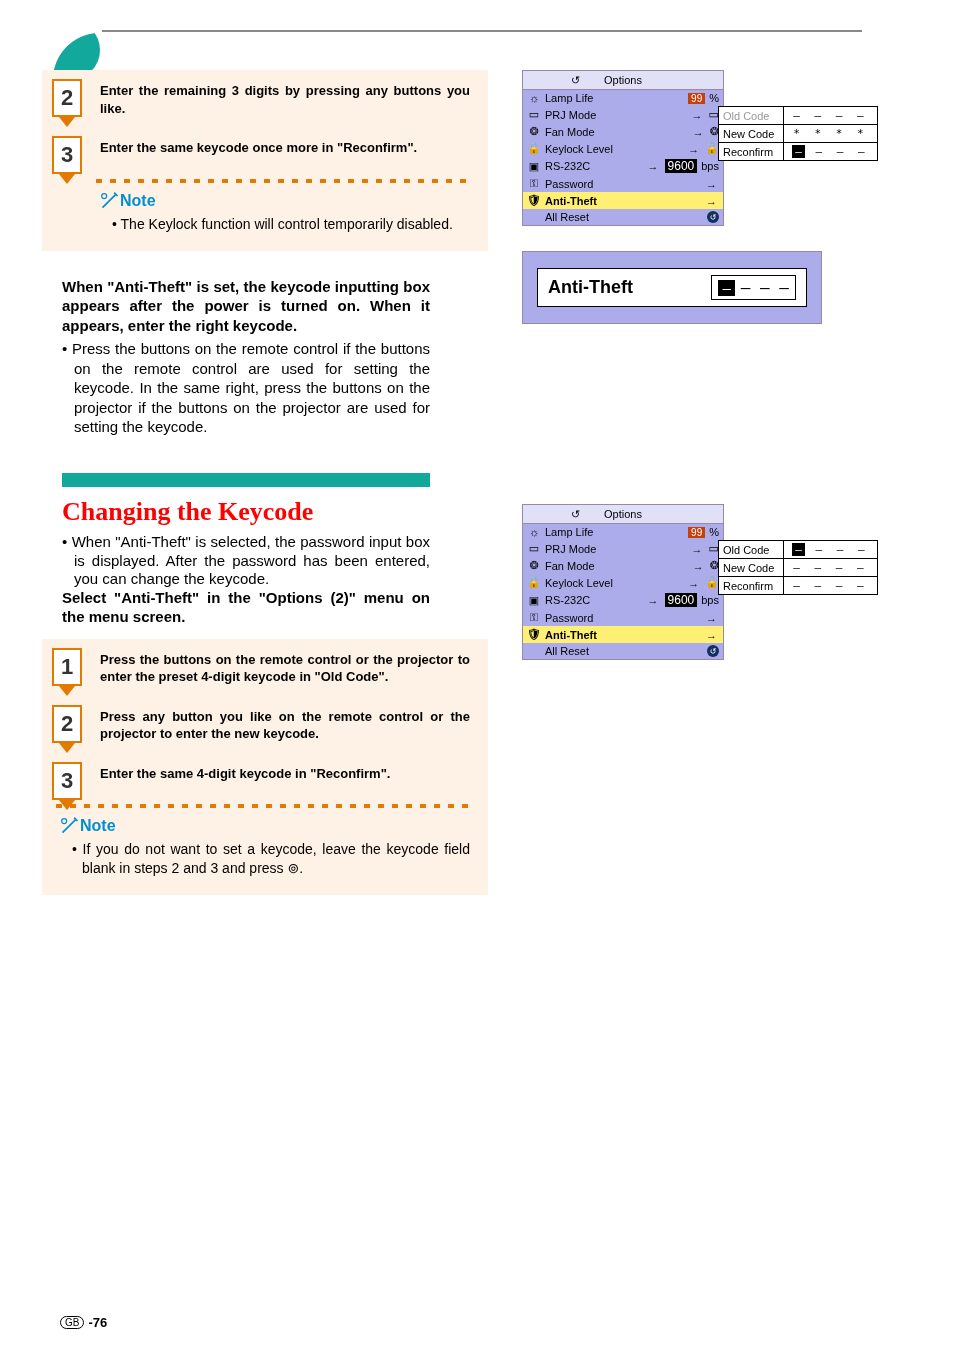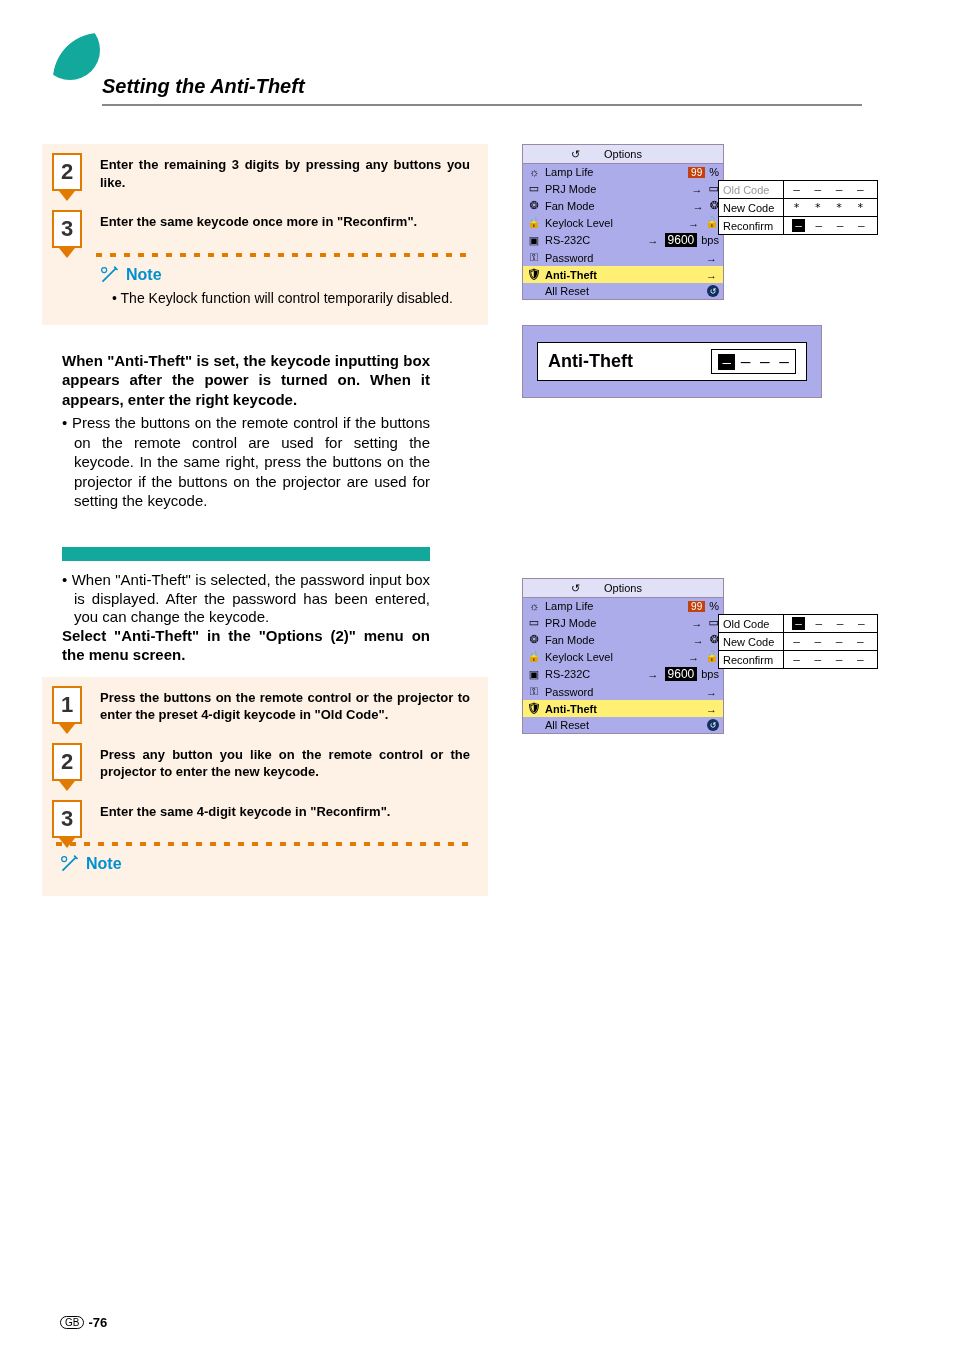--- a/index.html
+++ b/index.html
@@ -27,21 +27,21 @@
     font-weight: bold; font-size: 22px; color: #333;
   }
   .step-badge::after { content: ""; position: absolute; bottom: -12px; left: 50%; transform: translateX(-50%);
     width: 0; height: 0; border-left: 8px solid transparent; border-right: 8px solid transparent; border-top: 10px solid #e07a00; }
   .step-text { font-weight: bold; font-size: 13px; line-height: 1.35; text-align: justify; }
 
   .dot-rule { height: 4px; margin: 6px 0 8px -8px;
     background-image: radial-gradient(circle, #e07a00 40%, transparent 41%);
     background-size: 14px 4px; background-repeat: repeat-x; }
 
-  .note-hdr { display: flex; align-items: center; gap: 6px; margin: 4px 0 4px 0; }
+  .note-hdr { display: flex; align-items: center; margin: 4px 0 4px 0; }
   .note-icon { width: 20px; height: 20px; }
   .note-icon svg { width: 100%; height: 100%; }
   .note-label { color: #0090d0; font-weight: bold; font-size: 16px; }
   .note-ul { list-style: none; padding-left: 12px; }
   .note-ul li { font-size: 14px; line-height: 1.3; text-indent: -10px; padding-left: 10px; text-align: justify; }
   .note-ul li::before { content: "• "; }
 
   .para-block { padding: 6px 58px 0 42px; font-size: 15px; line-height: 1.3; }
   .para-bold { font-weight: bold; text-align: justify; }
   .para-bullet { list-style: none; margin-top: 4px; }
@@ -84,21 +84,20 @@
   .anti-code .cursor-cell { font-size: 14px; padding: 0 4px; }
 
   .footer { position: absolute; bottom: 18px; left: 60px; font-size: 13px; display: flex; align-items: center; gap: 4px; }
   .gb-badge { border: 1px solid #000; border-radius: 10px; font-size: 10px; padding: 0 4px; }
 </style>
 </head>
 <body>
 
 <div class="page">
   <div class="corner"></div>
-  <div class="page-title">Setting the Anti-Theft</div>
   <div class="page-title-rule"></div>
 
   <div class="columns">
     <div class="main-col">
 
       <div class="sand-box" style="margin-left:22px;">
         <div class="step">
           <div class="step-badge">2</div>
           <div class="step-text">Enter the remaining 3 digits by pressing any buttons you like.</div>
         </div>
@@ -122,20 +121,21 @@
       </div>
 
       <div class="para-block">
         <div class="para-bold">When "Anti-Theft" is set, the keycode inputting box appears after the power is turned on. When it appears, enter the right keycode.</div>
         <ul class="para-bullet">
           <li>Press the buttons on the remote control if the buttons on the remote control are used for setting the keycode. In the same right, press the buttons on the projector if the buttons on the projector are used for setting the keycode.</li>
         </ul>
       </div>
 
       <div class="teal-bar"></div>
+      <div class="section-h">Changing the Keycode</div>
       <div class="intro">
         <ul>
             <li>When "Anti-Theft" is selected, the password input box is displayed. After the password has been entered, you can change the keycode.</li>
           </ul>
         <div class="bold">Select "Anti-Theft" in the "Options (2)" menu on the menu screen.</div>
       </div>
 
       <div class="sand-box" style="margin-left:22px; margin-top:12px;">
         <div class="step">
           <div class="step-badge">1</div>
@@ -152,20 +152,23 @@
         <div class="dot-rule" style="margin-left:-48px;"></div>
         <div class="note-hdr" style="margin-left:-40px;">
           <span class="note-icon">
             <svg viewBox="0 0 24 24">
                 <path d="M3 20 L19 4 M17 2 L21 6" stroke="#0090d0" stroke-width="2" fill="none"></path>
                 <circle cx="5" cy="6" r="3" fill="none" stroke="#0090d0" stroke-width="1.5"></circle>
               </svg>
           </span>
           <span class="note-label">Note</span>
         </div>
+        <ul class="note-ul" style="margin-left:-40px;">
+          <li>If you do not want to set a keycode, leave the keycode field blank in steps 2 and 3 and press ⊚.</li>
+        </ul>
       </div>
 
     </div>
 
     <div class="side-col">
 
       <div class="menu-panel">
         <div class="menu-hdr">Options</div>
         <div class="menu-row">
           <span class="menu-ic">☼</span>

